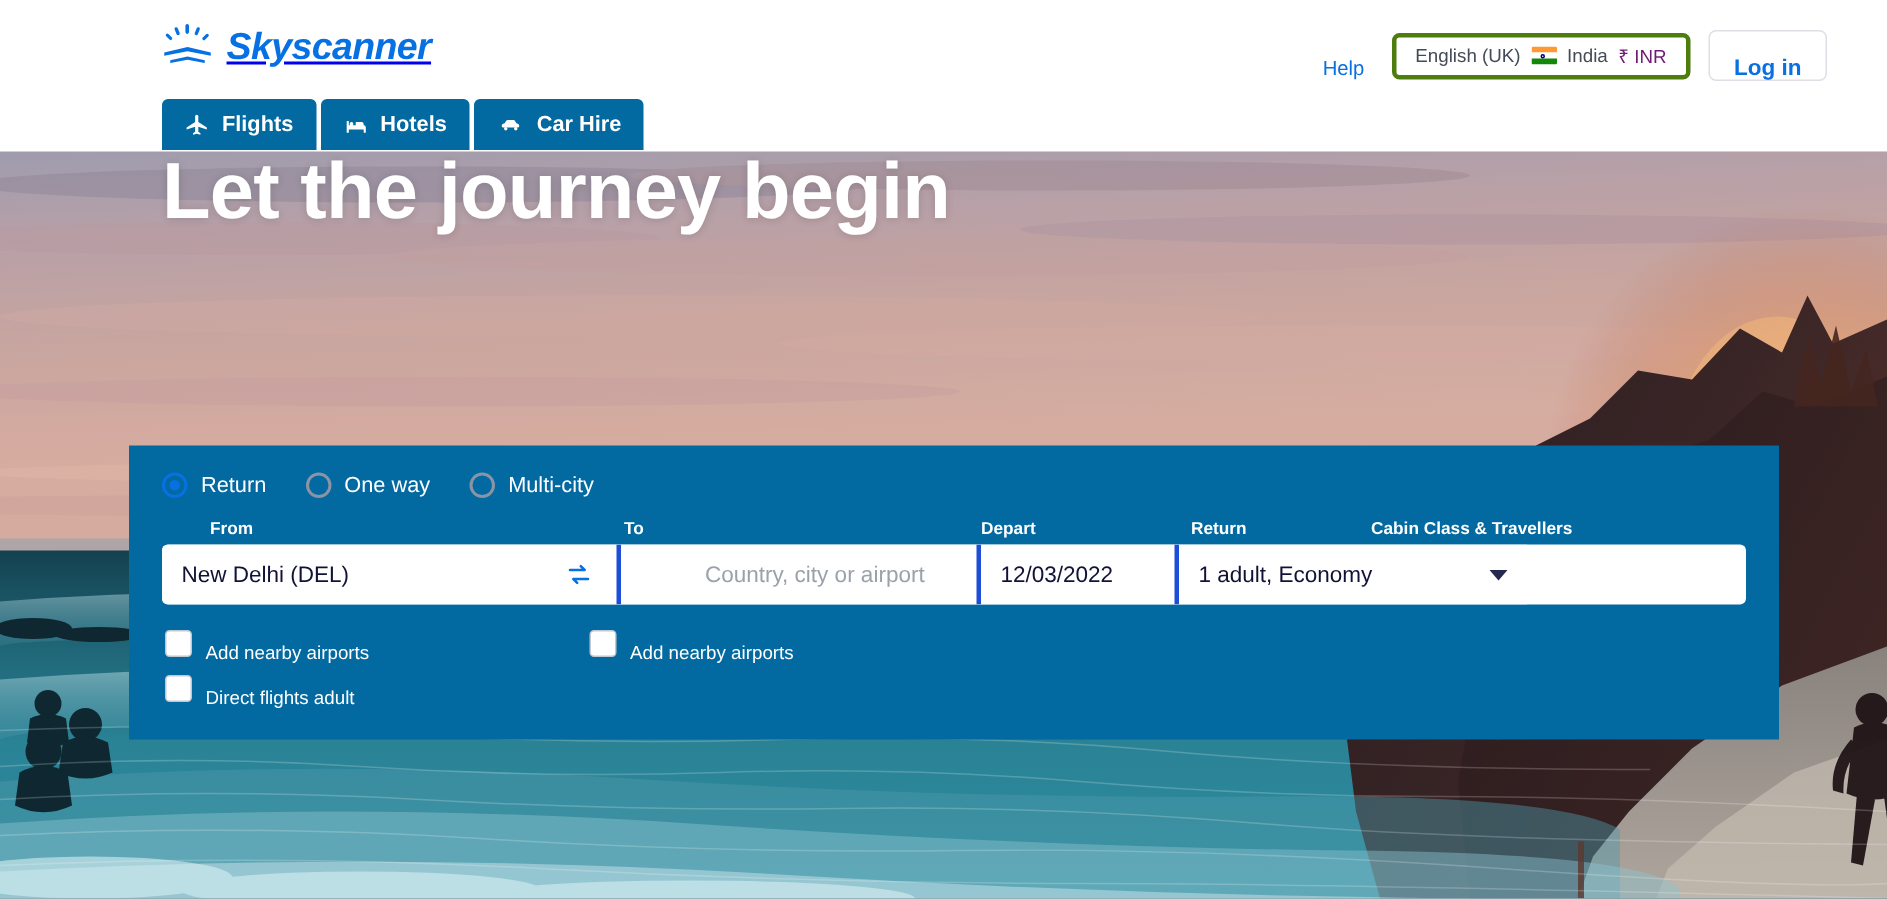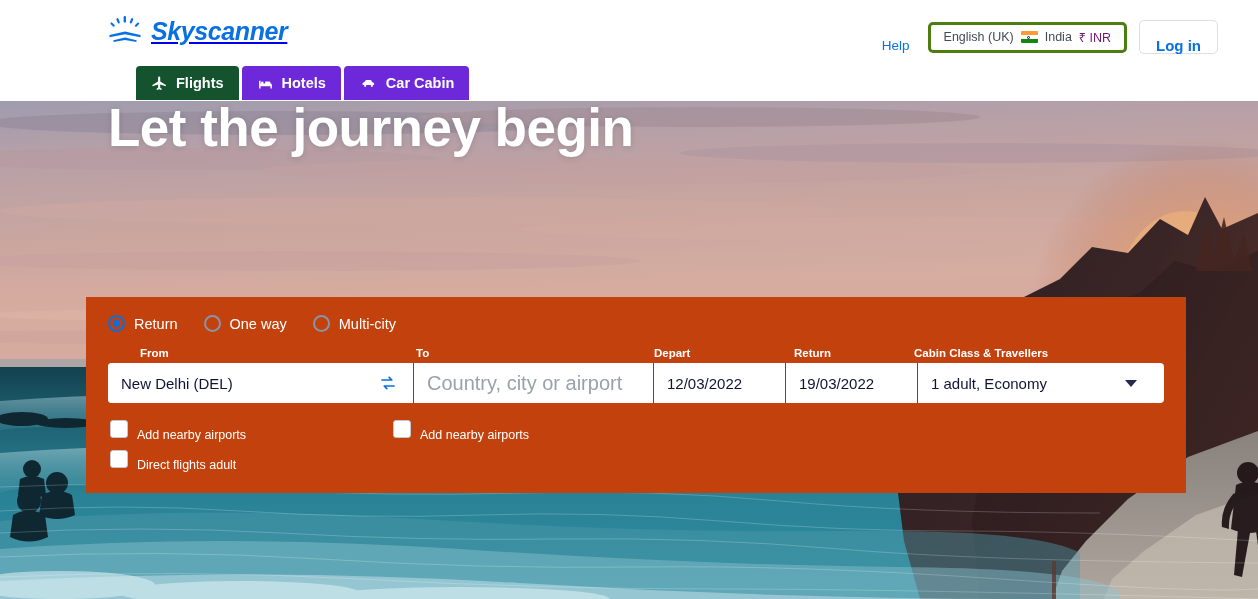--- a/index.html
+++ b/index.html
@@ -80,22 +80,22 @@
     display: flex; gap: 3px;
   }
   .tab {
     display: flex; align-items: center; gap: 8px;
     height: 34px; padding: 0 15px;
     border-radius: 4px 4px 0 0;
     color: #ffffff; font-size: 14.5px; font-weight: bold;
     cursor: pointer; border: none;
     font-family: "Liberation Sans", sans-serif;
   }
-  .tab.active { background: #14532d; margin-left: 28px; }
-  .tab.inactive { background: #6d28d9; }
+  .tab.active { background: #0369a1; }
+  .tab.inactive { background: #0369a1; }
   .tab svg { display: block; flex: 0 0 auto; }
 
   
   .hero {
     position: absolute; top: 101px; left: 0;
     width: 1258px; height: 498px;
     overflow: hidden;
     background: #1f4e60;
   }
   .hero-img { position: absolute; inset: 0; width: 100%; height: 100%; }
@@ -104,21 +104,21 @@
     position: absolute; left: 108px; top: 101px;
     font-size: 53px; font-weight: bold; color: #ffffff;
     letter-spacing: -0.5px; line-height: 1;
     z-index: 5; text-shadow: 0 1px 6px rgba(0,0,0,.14);
   }
 
   
   .search-panel {
     position: absolute; left: 86px; top: 297px;
     width: 1100px; height: 196px;
-    background: #c2410c;
+    background: #0369a1;
     z-index: 10;
     padding: 18px 22px 0 22px;
   }
 
   .trip-types { display: flex; align-items: center; gap: 26px; margin-bottom: 13px; }
   .trip-type { display: flex; align-items: center; gap: 9px; cursor: pointer; }
   .radio {
     width: 17px; height: 17px; border-radius: 50%;
     border: 2px solid #8a94a6; background: transparent;
     position: relative; flex: 0 0 auto;
@@ -142,32 +142,32 @@
   .lbl-return { left: 686px; }
   .lbl-cabin  { left: 806px; }
 
   .inputs-row {
     display: flex; height: 40px;
     background: #ffffff; border-radius: 4px;
     overflow: hidden; margin-top: 3px;
   }
   .fld {
     display: flex; align-items: center;
-    border-right: 1px solid #1d4ed8;
+    border-right: 3px solid #1d4ed8;
     background: #ffffff; height: 40px;
   }
   .fld:last-child { border-right: none; }
   .fld-from { width: 306px; padding: 0 13px; justify-content: space-between; }
   .fld-to   { width: 240px; padding: 0 13px; }
   .fld-dep  { width: 132px; padding: 0 13px; }
   .fld-ret  { width: 132px; padding: 0 13px; }
   .fld-cab  { width: 232px; padding: 0 13px; justify-content: space-between; }
 
   .fld-value { font-size: 15px; color: #111236; white-space: nowrap; }
-  .fld-placeholder { font-size: 20px; color: #9ba1ab; white-space: nowrap; }
+  .fld-placeholder { font-size: 15px; color: #9ba1ab; white-space: nowrap; margin-left: 43px; }
   .swap-btn {
     background: none; border: none; cursor: pointer;
     padding: 2px; display: flex; align-items: center;
   }
   .caret {
     width: 0; height: 0;
     border-left: 6px solid transparent;
     border-right: 6px solid transparent;
     border-top: 7px solid #25294e;
     cursor: pointer;
@@ -260,21 +260,21 @@
       </button>
 
       <button class="tab inactive">
         <span>
           <svg width="19" height="17" viewBox="0 0 24 24" fill="#fff">
             <path d="M5 14h14a1 1 0 0 0 1-1v-.6a2 2 0 0 0-1.4-1.9l-1.2-.4-1.1-1.6A2 2 0 0 0 14.7 7H9.3a2 2 0 0 0-1.6.8L6.3 10l-1.5.5A2 2 0 0 0 3.5 12.4V13a1 1 0 0 0 1 1h.5z"></path>
             <circle cx="7.3" cy="15.3" r="1.6"></circle>
               <circle cx="16.7" cy="15.3" r="1.6"></circle>
           </svg>
         </span>
-        <span>Car Cabin</span>
+        <span>Car Hire</span>
       </button>
 
     </div>
   </div>
 
   <div class="hero">
     <svg class="hero-img" viewBox="0 0 1258 498" preserveAspectRatio="xMidYMid slice">
       <defs>
         <linearGradient id="sky" x1="0" y1="0" x2="0.18" y2="1">
           <stop offset="0" stop-color="#9f9cae"></stop>
@@ -438,23 +438,20 @@
       </div>
 
       <div class="fld fld-to">
         <span class="fld-placeholder">Country, city or airport</span>
       </div>
 
       <div class="fld fld-dep">
         <span class="fld-value">12/03/2022</span>
       </div>
 
-      <div class="fld fld-ret">
-        <span class="fld-value">19/03/2022</span>
-      </div>
 
       <div class="fld fld-cab">
         <span class="fld-value">1 adult, Economy</span>
         <span class="caret"></span>
       </div>
     </div>
 
     <div class="opts-area">
 
       <label class="chk-row chk-1">

